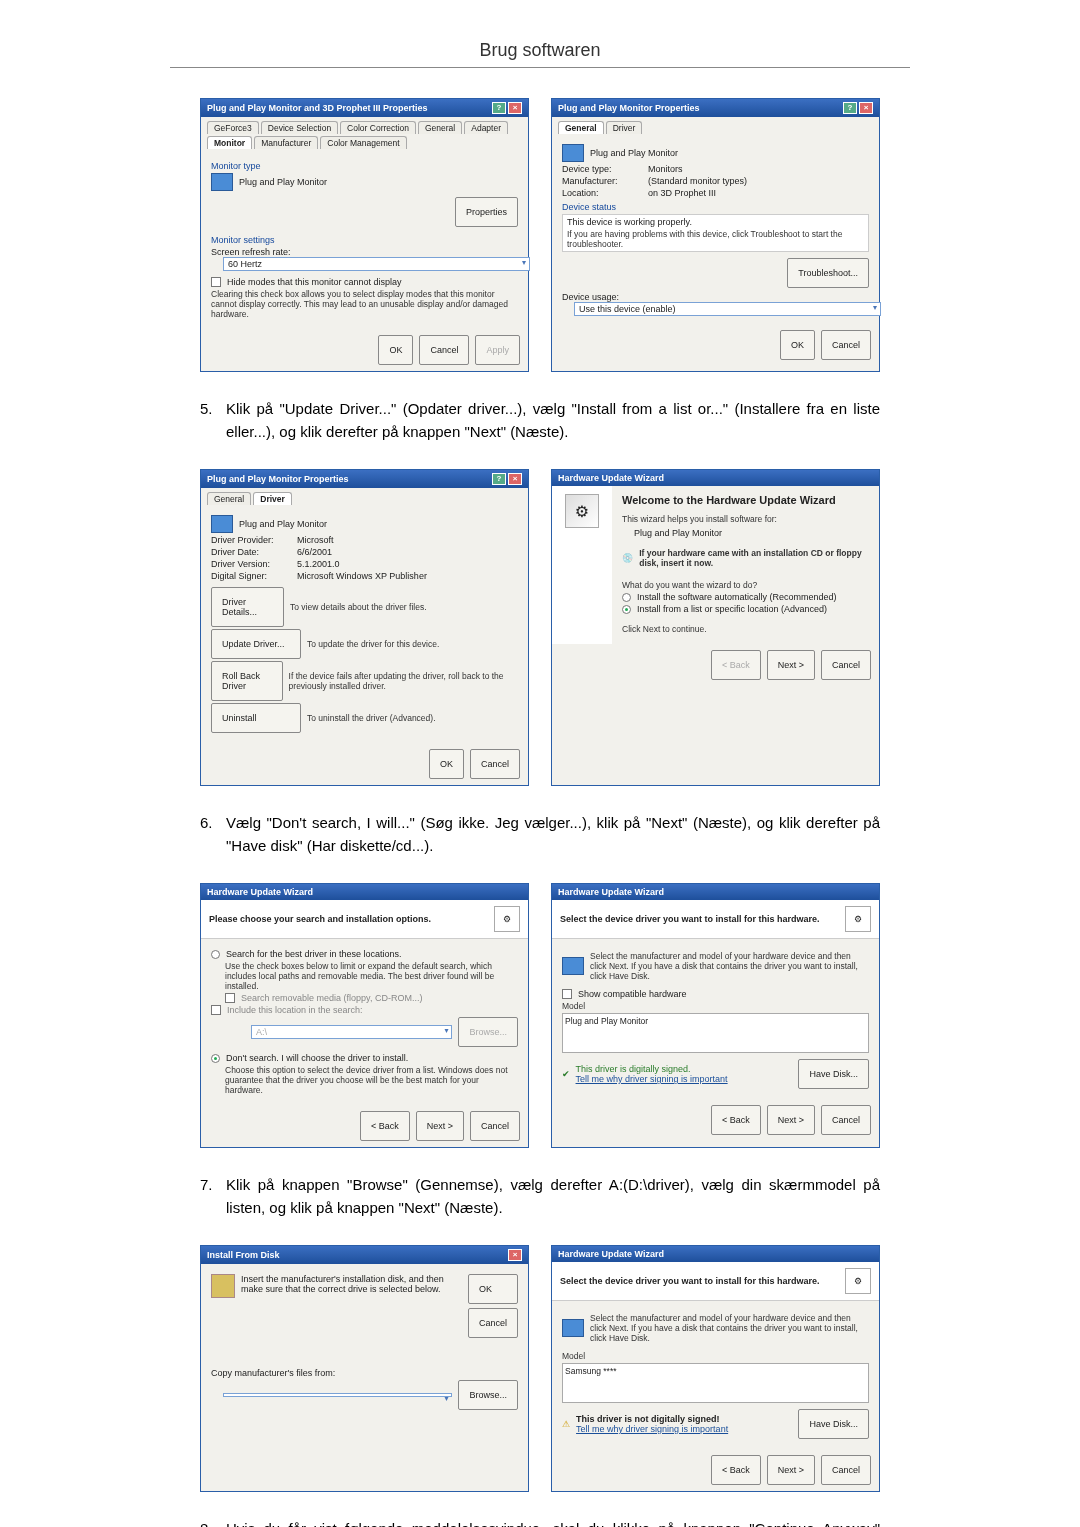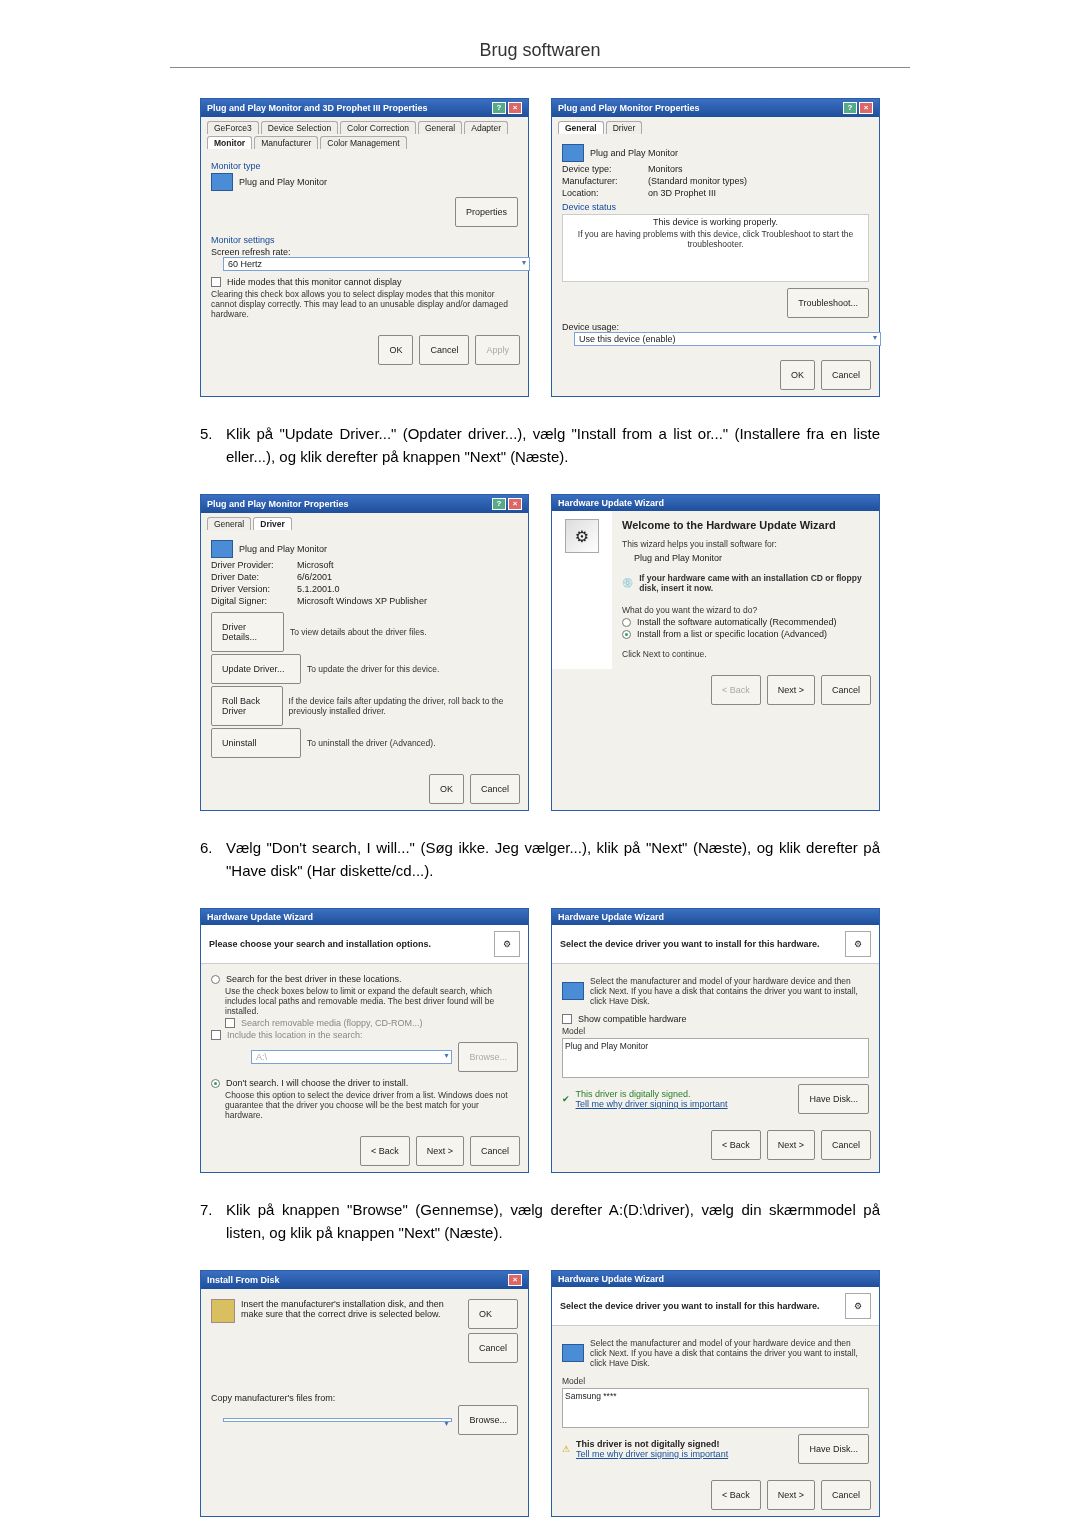--- a/index.html
+++ b/index.html
@@ -273,21 +273,21 @@
           </div>
         <div class="row">
             <span class="k">Manufacturer:</span>
             <span>(Standard monitor types)</span>
           </div>
         <div class="row">
             <span class="k">Location:</span>
             <span>on 3D Prophet III</span>
           </div>
         <div class="section-lbl">Device status</div>
-        <div class="inset" style="height:68px;text-align:center;">
+        <div class="inset" style="height:38px;">
           <div>This device is working properly.</div>
           <div class="note">If you are having problems with this device, click Troubleshoot to start the troubleshooter.</div>
         </div>
         <div class="btn-row" style="padding:4px 0;">
           <span class="btn">Troubleshoot...</span>
         </div>
         <div>Device usage:</div>
         <div class="sel">Use this device (enable)</div>
       </div>
       <div class="btn-row">

